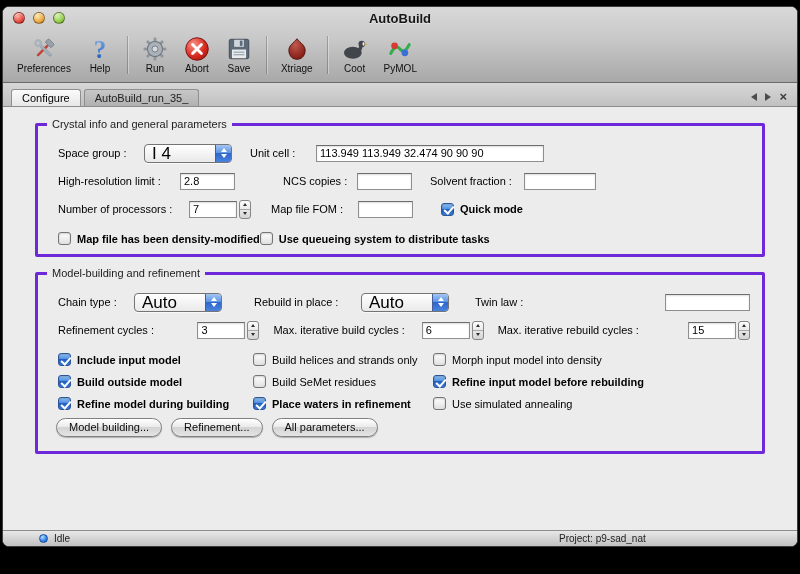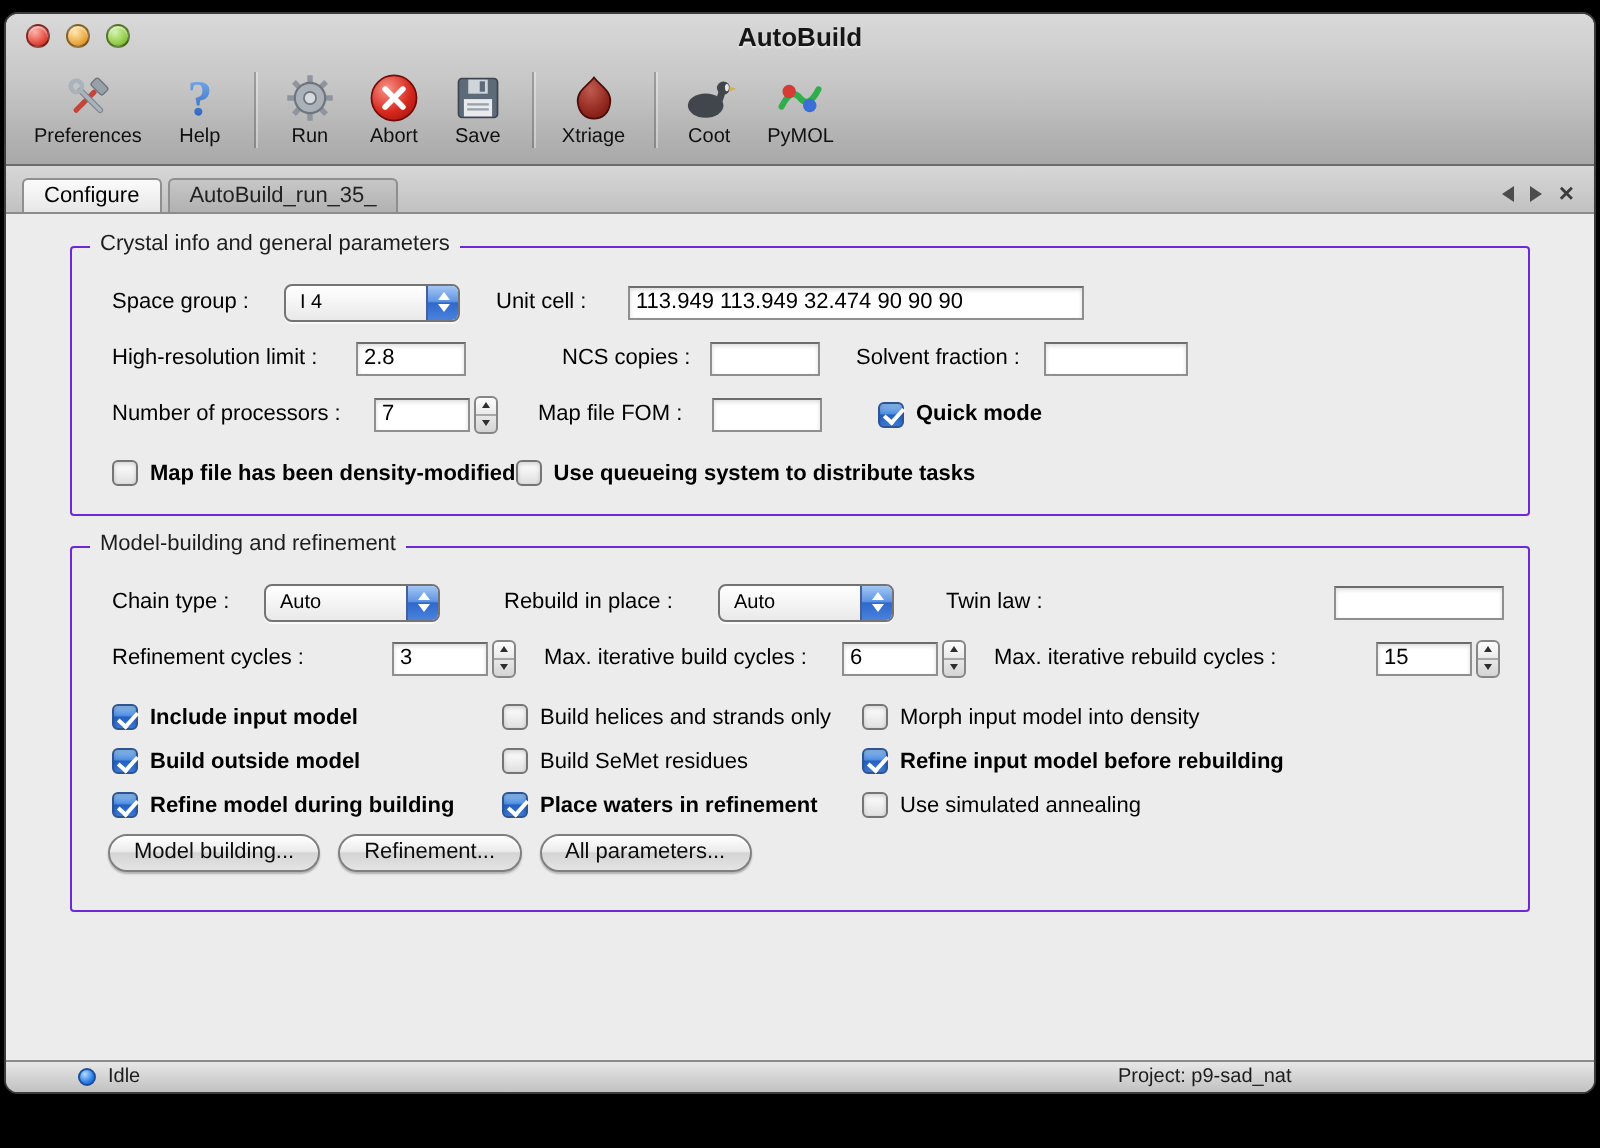--- a/index.html
+++ b/index.html
@@ -40,22 +40,22 @@
          background:linear-gradient(#c7c7c7,#b1b1b1); white-space:nowrap; }
   .tab.sel { background:linear-gradient(#fbfbfb,#e7e7e7); color:#000; }
   .tab-controls { margin-left:auto; display:flex; align-items:center; gap:8px; padding:0 10px 4px 0; }
   .tri-l { width:0; height:0; border-top:4px solid transparent; border-bottom:4px solid transparent; border-right:6px solid #4c4c4c; }
   .tri-r { width:0; height:0; border-top:4px solid transparent; border-bottom:4px solid transparent; border-left:6px solid #4c4c4c; }
   .xg { font-size:13px; font-weight:bold; color:#3c3c3c; line-height:10px; }
   .xg::before { content:"×"; }
 
   
   .content { flex:1; background:#ececec; padding-top:8px; }
-  .fieldset { position:relative; margin:8px 32px 0; border:1px solid #6d28d9; border-radius:2px;
-              padding:13px 12px 14px; }
+  .fieldset { position:relative; margin:8px 32px 0; border:3px solid #6d28d9; border-radius:2px;
+              padding:13px 12px 9px; }
   .fieldset.model { margin-top:15px; }
   .legend { position:absolute; top:-8px; left:9px; background:#ececec; padding:0 5px; font-size:11px; color:#1d1d1d; }
 
   .frow { display:flex; align-items:center; height:28px; padding-left:8px; font-size:11px; }
   .cbrow { display:flex; align-items:flex-end; height:22px; padding-left:8px; font-size:11px; }
   .btnrow { display:flex; align-items:center; height:30px; padding-left:6px; gap:9px; margin-top:2px; }
 
   .lbl { white-space:nowrap; color:#000; }
   .crystal .lbl { font-weight:normal; }
   .crystal .cbtext { font-weight:bold; }
@@ -69,21 +69,21 @@
   .ml28{margin-left:28px;} .ml30{margin-left:30px;} .ml32{margin-left:32px;} .ml48{margin-left:48px;} .mla{margin-left:auto;}
 
   .field { height:17px; border:1px solid #8f8f8f; border-top-color:#6c6c6c; background:#fff;
            font:11px "Liberation Sans","DejaVu Sans",sans-serif; padding:0 3px; color:#000;
            box-shadow: inset 0 1px 2px rgba(0,0,0,.14); outline:none; }
   .f228{width:228px;} .f85{width:85px;} .f72{width:72px;} .f55{width:55px;} .f48{width:48px;}
 
   .popup { display:inline-flex; height:19px; width:88px; border:1px solid #747474; border-radius:4px;
            background:linear-gradient(#ffffff,#e9e9e9); overflow:hidden; align-items:stretch;
            box-shadow:0 1px 0 rgba(255,255,255,.7); }
-  .popup-text { flex:1; font-size:10px; line-height:17px; padding-left:7px; white-space:nowrap; color:#000; }
+  .popup-text { flex:1; font-size:17px; line-height:17px; padding-left:7px; white-space:nowrap; color:#000; }
   .popup-cap { width:16px; background:linear-gradient(#a3c6f4 0%, #5f95e2 45%, #2f68cc 50%, #4a82dd 100%);
                display:flex; flex-direction:column; align-items:center; justify-content:center; gap:2px;
                border-left:1px solid #44609c; }
   .pu { width:0; height:0; border-left:3px solid transparent; border-right:3px solid transparent; border-bottom:4px solid #fff; }
   .pd { width:0; height:0; border-left:3px solid transparent; border-right:3px solid transparent; border-top:4px solid #fff; }
 
   .stepper { width:12px; height:19px; margin-left:2px; border:1px solid #868686; border-radius:3px;
              background:linear-gradient(#fdfdfd,#d4d4d4); display:flex; flex-direction:column; overflow:hidden; }
   .stepper i { flex:1; display:flex; align-items:center; justify-content:center; }
   .stepper i.su { border-bottom:1px solid #a8a8a8; }

